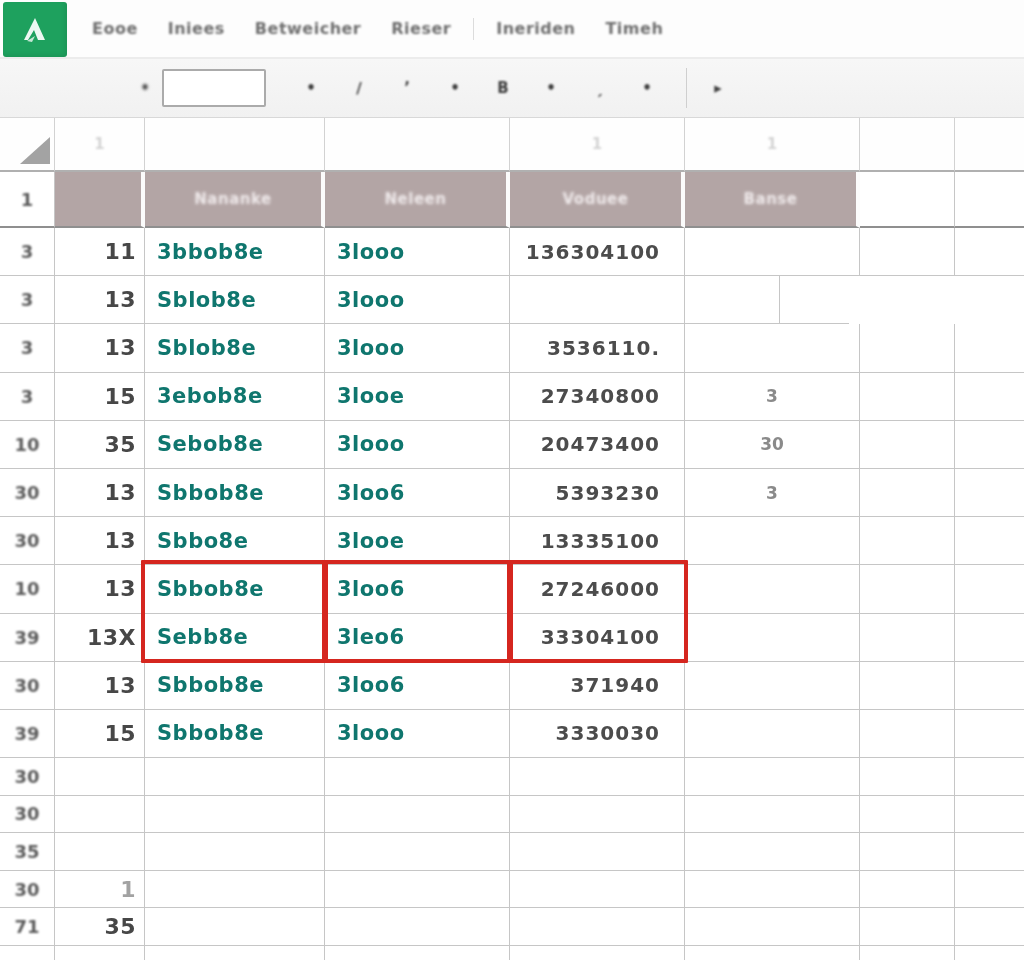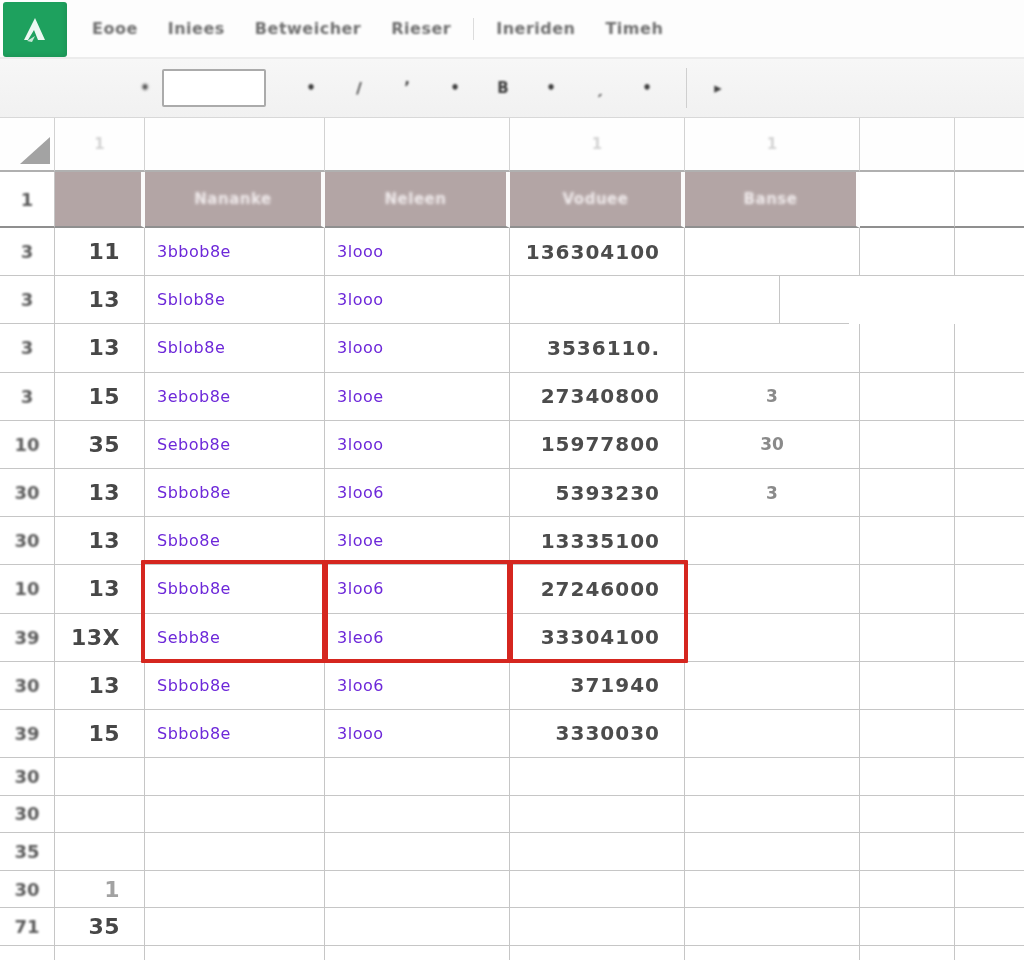--- a/index.html
+++ b/index.html
@@ -26,21 +26,21 @@
            margin:0 14px 0 4px;flex:0 0 auto;}
   .tb-sep{width:1px;height:40px;background:#cfcfcf;margin:0 18px 0 26px;flex:0 0 auto;}
 
   
   .grid{position:absolute;left:0;top:118px;width:1024px;}
   .grow{display:flex;}
   .cell{box-sizing:border-box;border-right:1px solid #c6c6c6;border-bottom:1px solid #c6c6c6;
         display:flex;align-items:center;overflow:hidden;background:#fff;}
   .txt{filter:blur(.6px);}
   .col-rh{width:55px;justify-content:center;}
-  .col-a{width:90px;justify-content:flex-end;padding-right:24px;}
+  .col-a{width:90px;justify-content:flex-end;padding-right:8px;}
   .col-b{width:180px;padding-left:12px;}
   .col-c{width:185px;padding-left:12px;}
   .col-d{width:175px;justify-content:flex-end;padding-right:24px;}
   .col-e{width:175px;justify-content:center;}
   .col-f{width:95px;}
   .col-g{width:69px;border-right:none;}
 
   
   .letters .cell{height:54px;border-color:#d2d2d2;border-bottom:2px solid #b0b0b0;background:#fefefe;}
   .letters .txt{color:#a9a9a9;opacity:.5;filter:blur(1px);font-size:15px;font-weight:700;}
@@ -48,21 +48,21 @@
               clip-path:polygon(100% 0,100% 100%,0 100%);align-self:flex-end;margin:0 4px 6px auto;}
 
   
   .hrow .cell{height:56px;border-bottom:2px solid #8f8f8f;}
   .hcell{background:#b3a5a5;border-right:4px solid #fbfbfb;justify-content:center;}
   .hrow .txt{color:#f4eff0;font-size:15px;font-weight:700;filter:blur(1.5px);opacity:.95;letter-spacing:.5px;}
 
   
   .rn{font-size:18px;font-weight:700;color:#5b5b5b;filter:blur(.8px);}
   .va{font-size:22px;font-weight:700;color:#474747;letter-spacing:.5px;}
-  .vb,.vc{font-size:16px;font-weight:400;color:#6d28d9;letter-spacing:.5px;}
+  .vb,.vc{font-size:21px;font-weight:700;color:#0f766e;letter-spacing:.5px;}
   .vd{font-size:20px;font-weight:700;color:#4c4c4c;letter-spacing:1px;}
   .ve{font-size:17px;font-weight:700;color:#8a8a8a;}
   .dim{opacity:.5;}
 
   
   .redbox{position:absolute;box-sizing:border-box;border:4px solid #d5261f;background:transparent;
           border-radius:1px;}
   #redbox-b{left:141px;top:560px;width:187px;height:103px;}
   #redbox-c{left:322px;top:560px;width:191px;height:103px;}
   #redbox-d{left:507px;top:560px;width:181px;height:103px;}
@@ -247,21 +247,21 @@
           <div class="cell col-a" style="height: 48.2px;">
             <span class="txt va">35</span>
           </div>
           <div class="cell col-b" style="height: 48.2px;">
             <span class="txt vb">Sebob8e</span>
           </div>
           <div class="cell col-c" style="height: 48.2px;">
             <span class="txt vc">3looo</span>
           </div>
           <div class="cell col-d" style="height: 48.2px;">
-            <span class="txt vd">15977800</span>
+            <span class="txt vd">20473400</span>
           </div>
           <div class="cell col-e" style="height: 48.2px;">
             <span class="txt ve">30</span>
           </div>
           <div class="cell col-f" style="height: 48.2px;"></div>
           <div class="cell col-g" style="height: 48.2px;"></div>
         </div>
         <div class="grow">
           <div class="cell col-rh" style="height: 48.2px;">
             <span class="txt rn">30</span>

